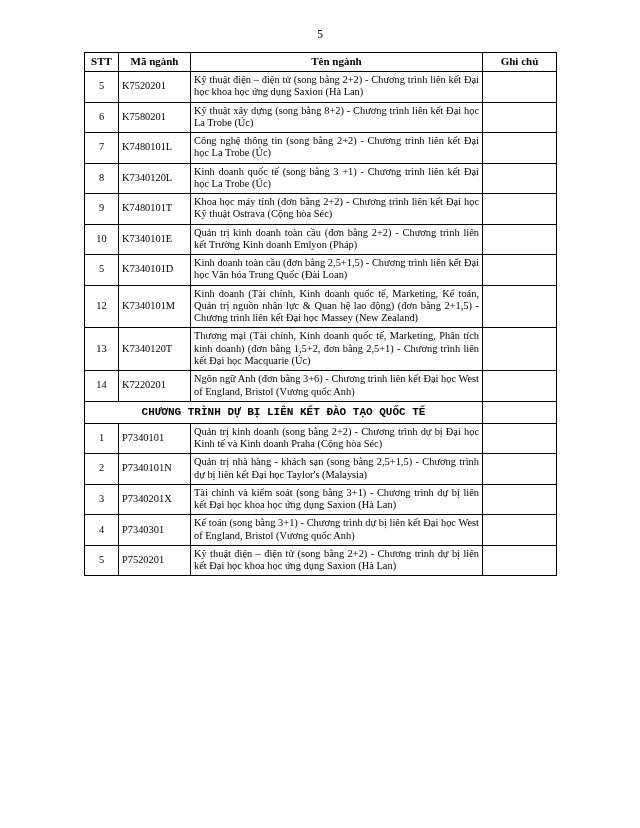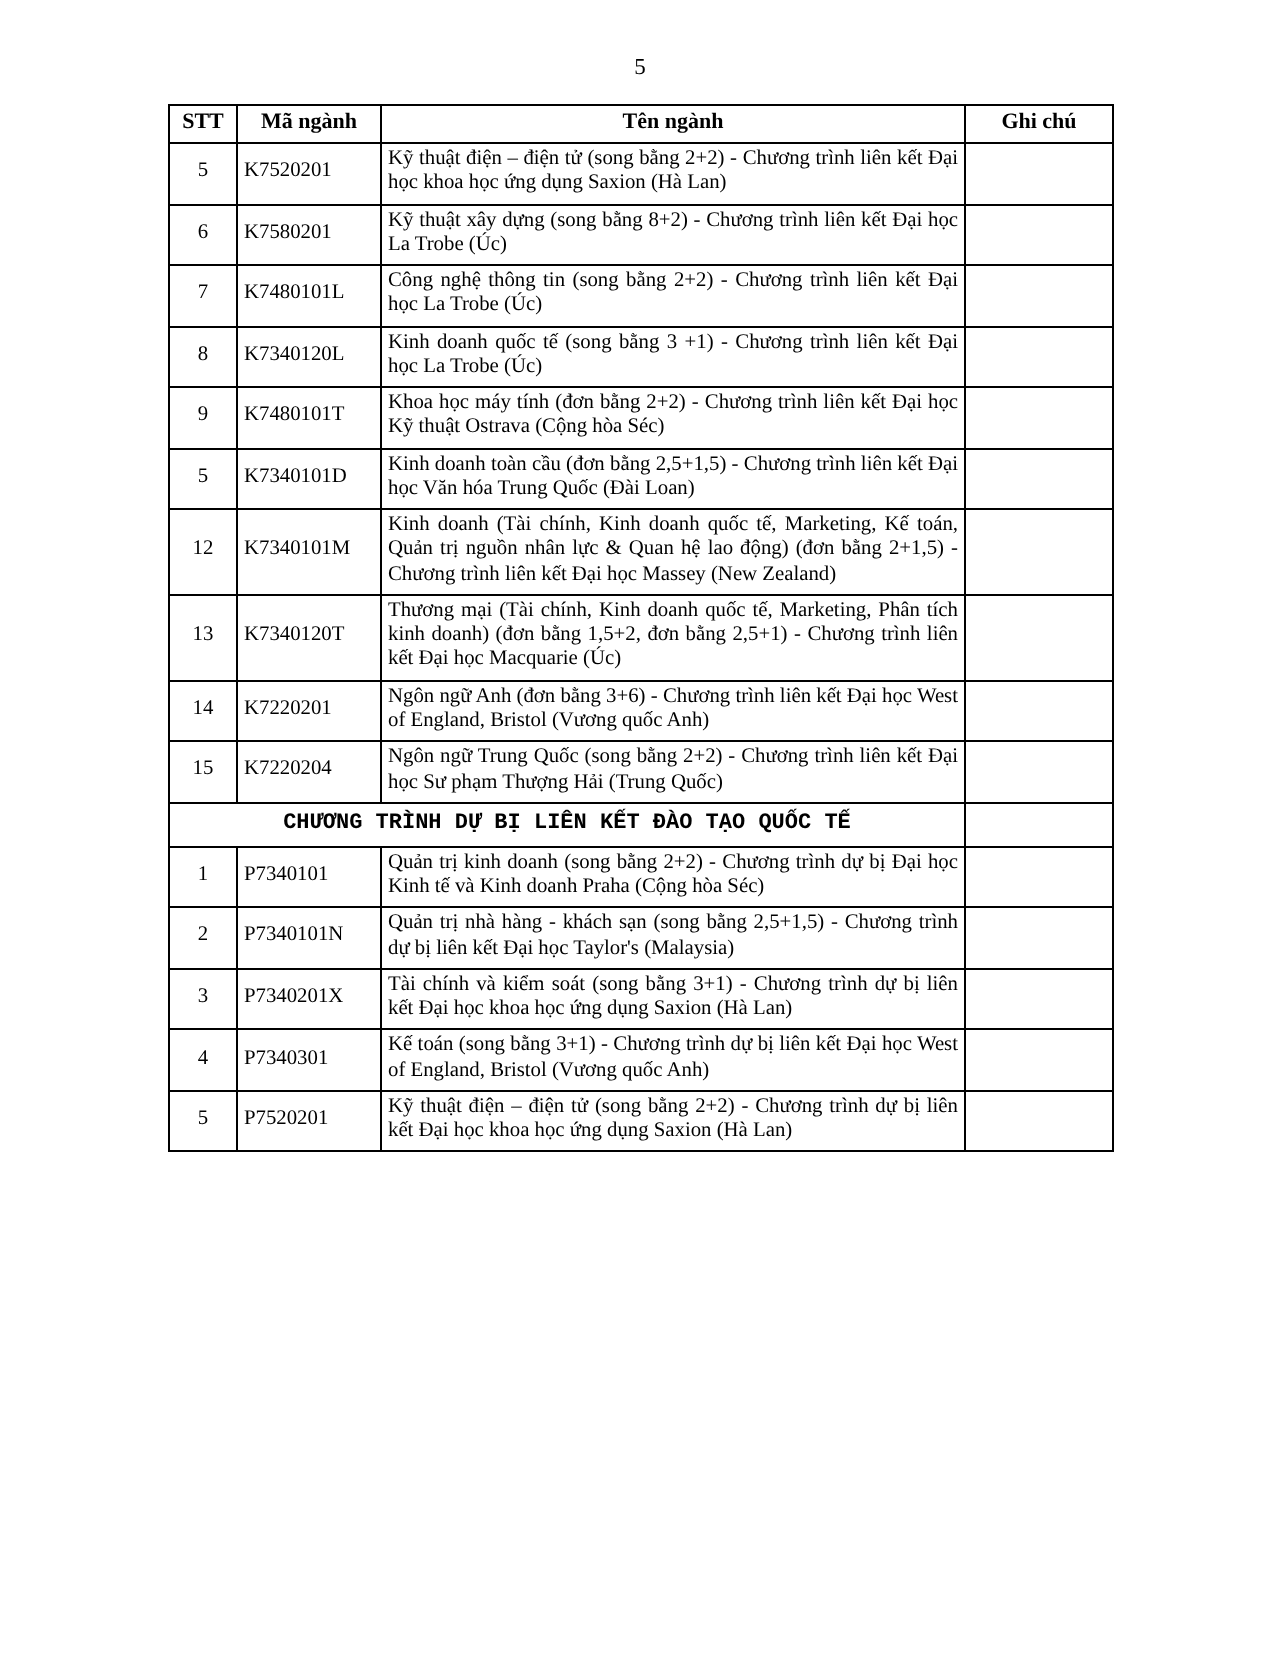--- a/index.html
+++ b/index.html
@@ -124,20 +124,26 @@
         <td class="ghi"></td>
       </tr>
 
       <tr>
         <td class="stt">9</td>
         <td class="ma">K7480101T</td>
         <td class="ten"><span>Khoa học máy tính (đơn bằng 2+2) - </span><span class="it">Chương trình liên kết Đại học Kỹ thuật Ostrava (Cộng hòa Séc)</span></td>
         <td class="ghi"></td>
       </tr>
 
+      <tr>
+        <td class="stt">10</td>
+        <td class="ma">K7340101E</td>
+        <td class="ten"><span>Quản trị kinh doanh toàn cầu (đơn bằng 2+2) - </span><span class="it">Chương trình liên kết Trường Kinh doanh Emlyon (Pháp)</span></td>
+        <td class="ghi"></td>
+      </tr>
 
       <tr>
         <td class="stt">5</td>
         <td class="ma">K7340101D</td>
         <td class="ten"><span>Kinh doanh toàn cầu (đơn bằng 2,5+1,5) - </span><span class="it">Chương trình liên kết Đại học Văn hóa Trung Quốc (Đài Loan)</span></td>
         <td class="ghi"></td>
       </tr>
 
       <tr>
         <td class="stt">12</td>
@@ -153,26 +159,20 @@
         <td class="ghi"></td>
       </tr>
 
       <tr>
         <td class="stt">14</td>
         <td class="ma">K7220201</td>
         <td class="ten"><span>Ngôn ngữ Anh (đơn bằng 3+6) - </span><span class="it">Chương trình liên kết Đại học West of England, Bristol (Vương quốc Anh)</span></td>
         <td class="ghi"></td>
       </tr>
 
-      <tr>
-        <td class="stt">15</td>
-        <td class="ma">K7220204</td>
-        <td class="ten"><span>Ngôn ngữ Trung Quốc (song bằng 2+2) - </span><span class="it">Chương trình liên kết Đại học Sư phạm Thượng Hải (Trung Quốc)</span></td>
-        <td class="ghi"></td>
-      </tr>
 
       <tr class="section-row">
         <td colspan="3">CHƯƠNG TRÌNH DỰ BỊ LIÊN KẾT ĐÀO TẠO QUỐC TẾ</td>
         <td></td>
       </tr>
 
       <tr>
         <td class="stt">1</td>
         <td class="ma">P7340101</td>
         <td class="ten"><span>Quản trị kinh doanh (song bằng 2+2) - </span><span class="it">Chương trình dự bị Đại học Kinh tế và Kinh doanh Praha (Cộng hòa Séc)</span></td>

